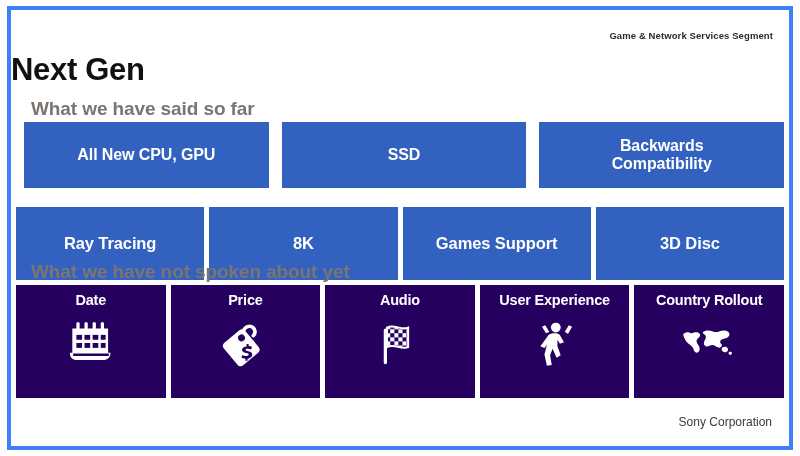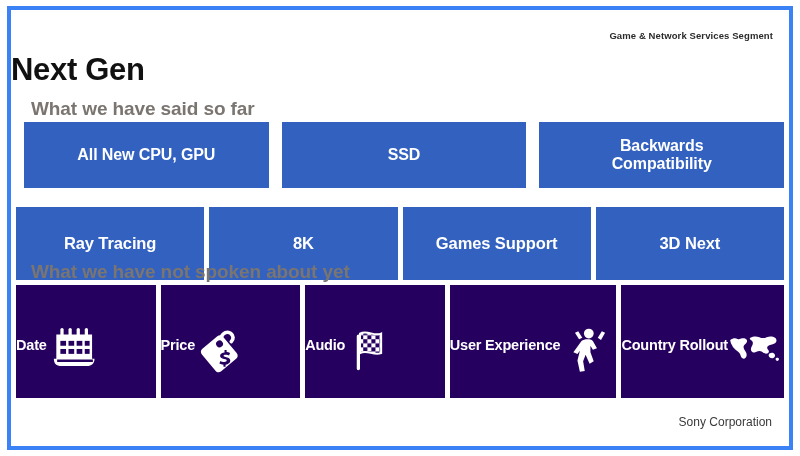--- a/index.html
+++ b/index.html
@@ -92,21 +92,21 @@
     left:0; right:0;
     height:113px;
     display:flex;
     gap:5px;
     padding:0 5px;
   }
   .purple-box{
     background:#26005f;
     flex:1 1 0;
     display:flex;
-    flex-direction:row;
+    flex-direction:column;
     align-items:center;
     padding-top:7px;
   }
   .purple-label{
     color:#ffffff;
     font-size:14.5px;
     font-weight:700;
     letter-spacing:-0.2px;
     white-space:nowrap;
     text-align:center;
@@ -160,21 +160,21 @@
       <div class="blue-box">
         <span>Ray Tracing</span>
       </div>
       <div class="blue-box">
         <span>8K</span>
       </div>
       <div class="blue-box">
         <span>Games Support</span>
       </div>
       <div class="blue-box">
-        <span>3D Next</span>
+        <span>3D Disc</span>
       </div>
     </div>
 
     <div class="section-heading" id="heading-notspoken">What we have not spoken about yet</div>
 
     <div id="purple-row">
 
       <div class="purple-box">
         <div class="purple-label">Date</div>
         <div class="purple-icon">

